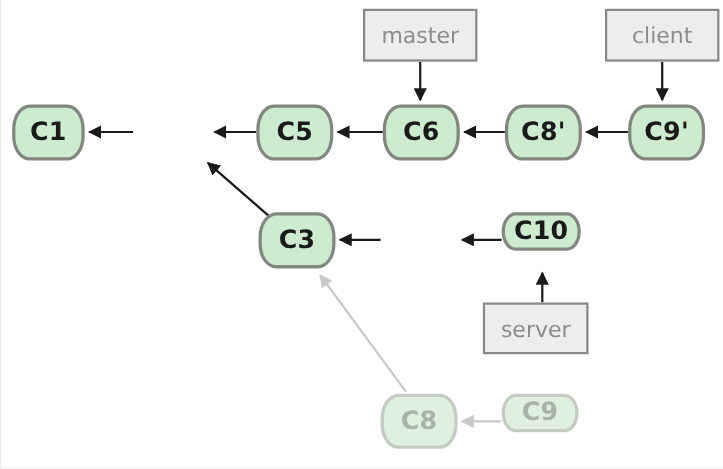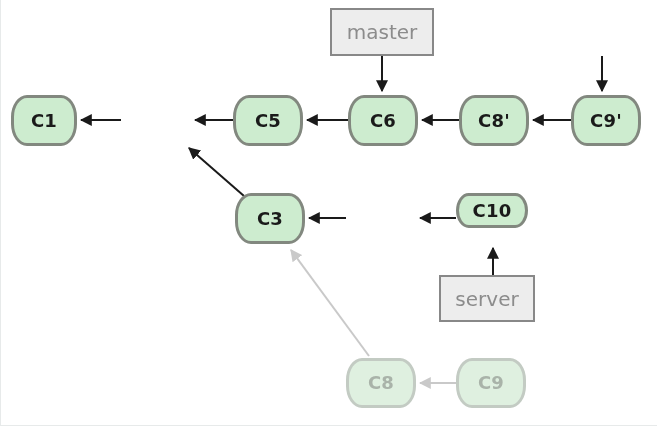--- a/index.html
+++ b/index.html
@@ -31,21 +31,21 @@
   .commit {
     position: absolute;
     box-sizing: border-box;
     background: #cdeccf;
     border: 3px solid #82887f;
     border-radius: 16px / 22px;
     display: flex;
     align-items: center;
     justify-content: center;
     color: #1a1a1a;
-    font-size: 18px;
+    font-size: 23px;
     font-weight: bold;
     letter-spacing: 0.2px;
     line-height: 1;
   }
   .commit.faded {
     background: #dff0e0;
     border-color: #c3cbc3;
     color: #a9b3a9;
   }
   .ref {
@@ -116,24 +116,27 @@
   <div class="commit" style="left:234px; top:193px; width:70px; height:51px;">
     <span>C3</span>
   </div>
   <div class="commit" style="left:455px; top:193px; width:72px; height:35px;">
     <span>C10</span>
   </div>
 
   <div class="commit faded" style="left:345px; top:358px; width:70px; height:50px;">
     <span>C8</span>
   </div>
-  <div class="commit faded" style="left:455px; top:358px; width:70px; height:50px;">
+  <div class="commit faded" style="left:455px; top:358px; width:70px; height:35px;">
     <span>C9</span>
   </div>
 
   <div class="ref" style="left:329px; top:8px; width:104px; height:48px;">
     <span>master</span>
+  </div>
+  <div class="ref" style="left:549px; top:8px; width:104px; height:48px;">
+    <span>client</span>
   </div>
   <div class="ref" style="left:438px; top:275px; width:96px; height:47px;">
     <span>server</span>
   </div>
 
 </div>
 
 </body></html>

